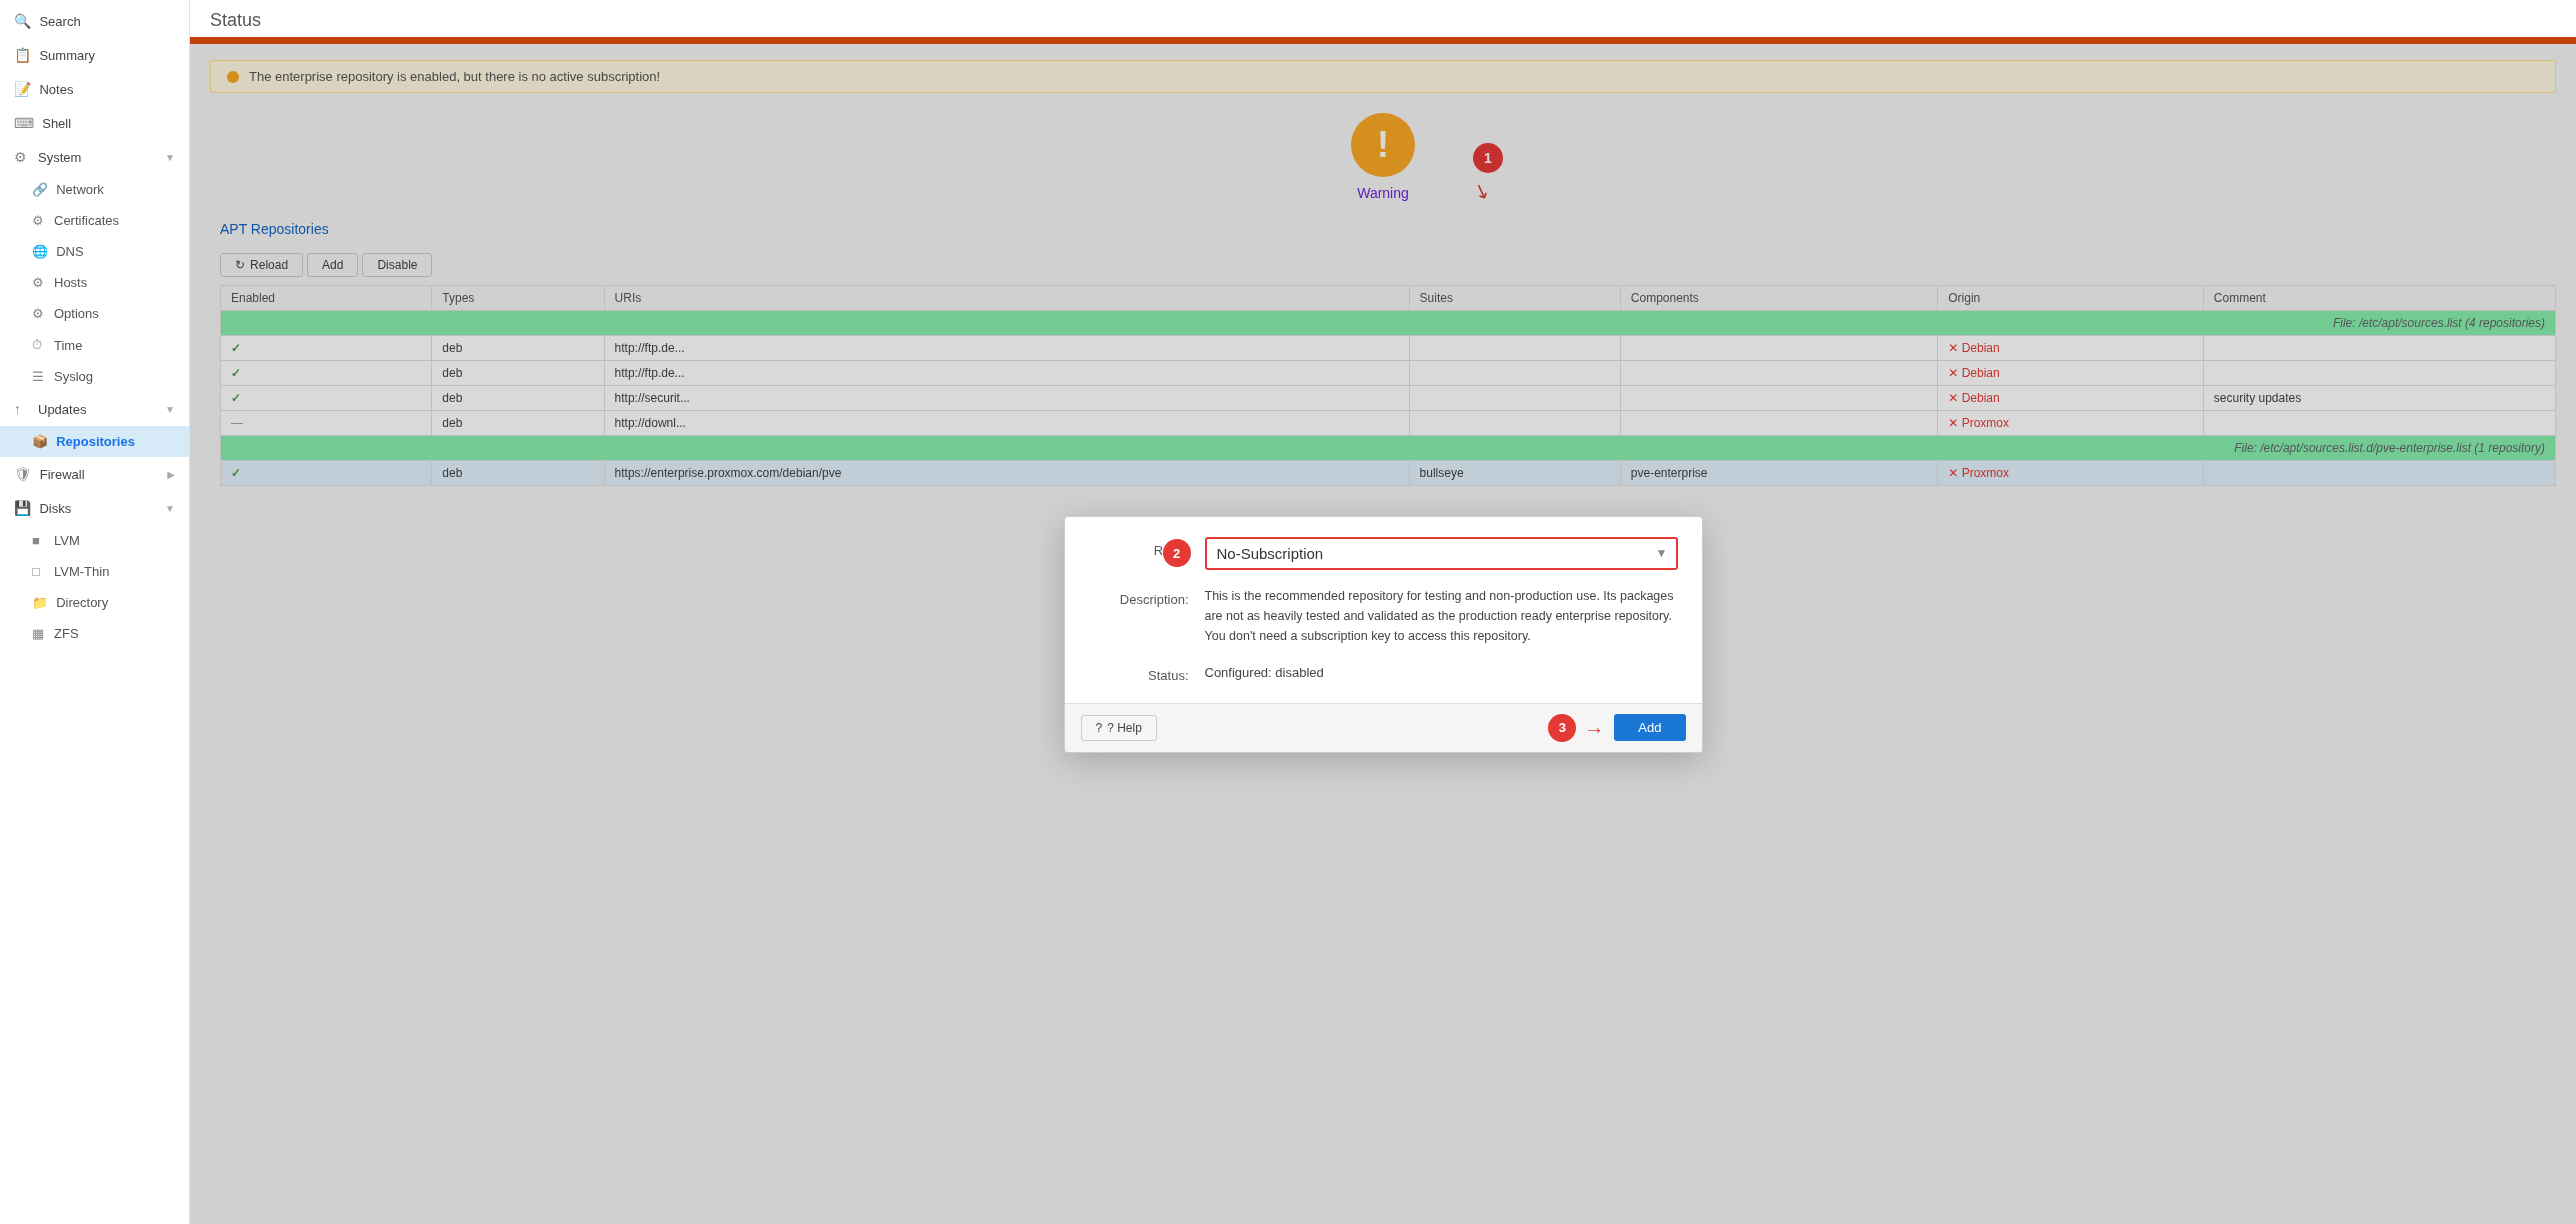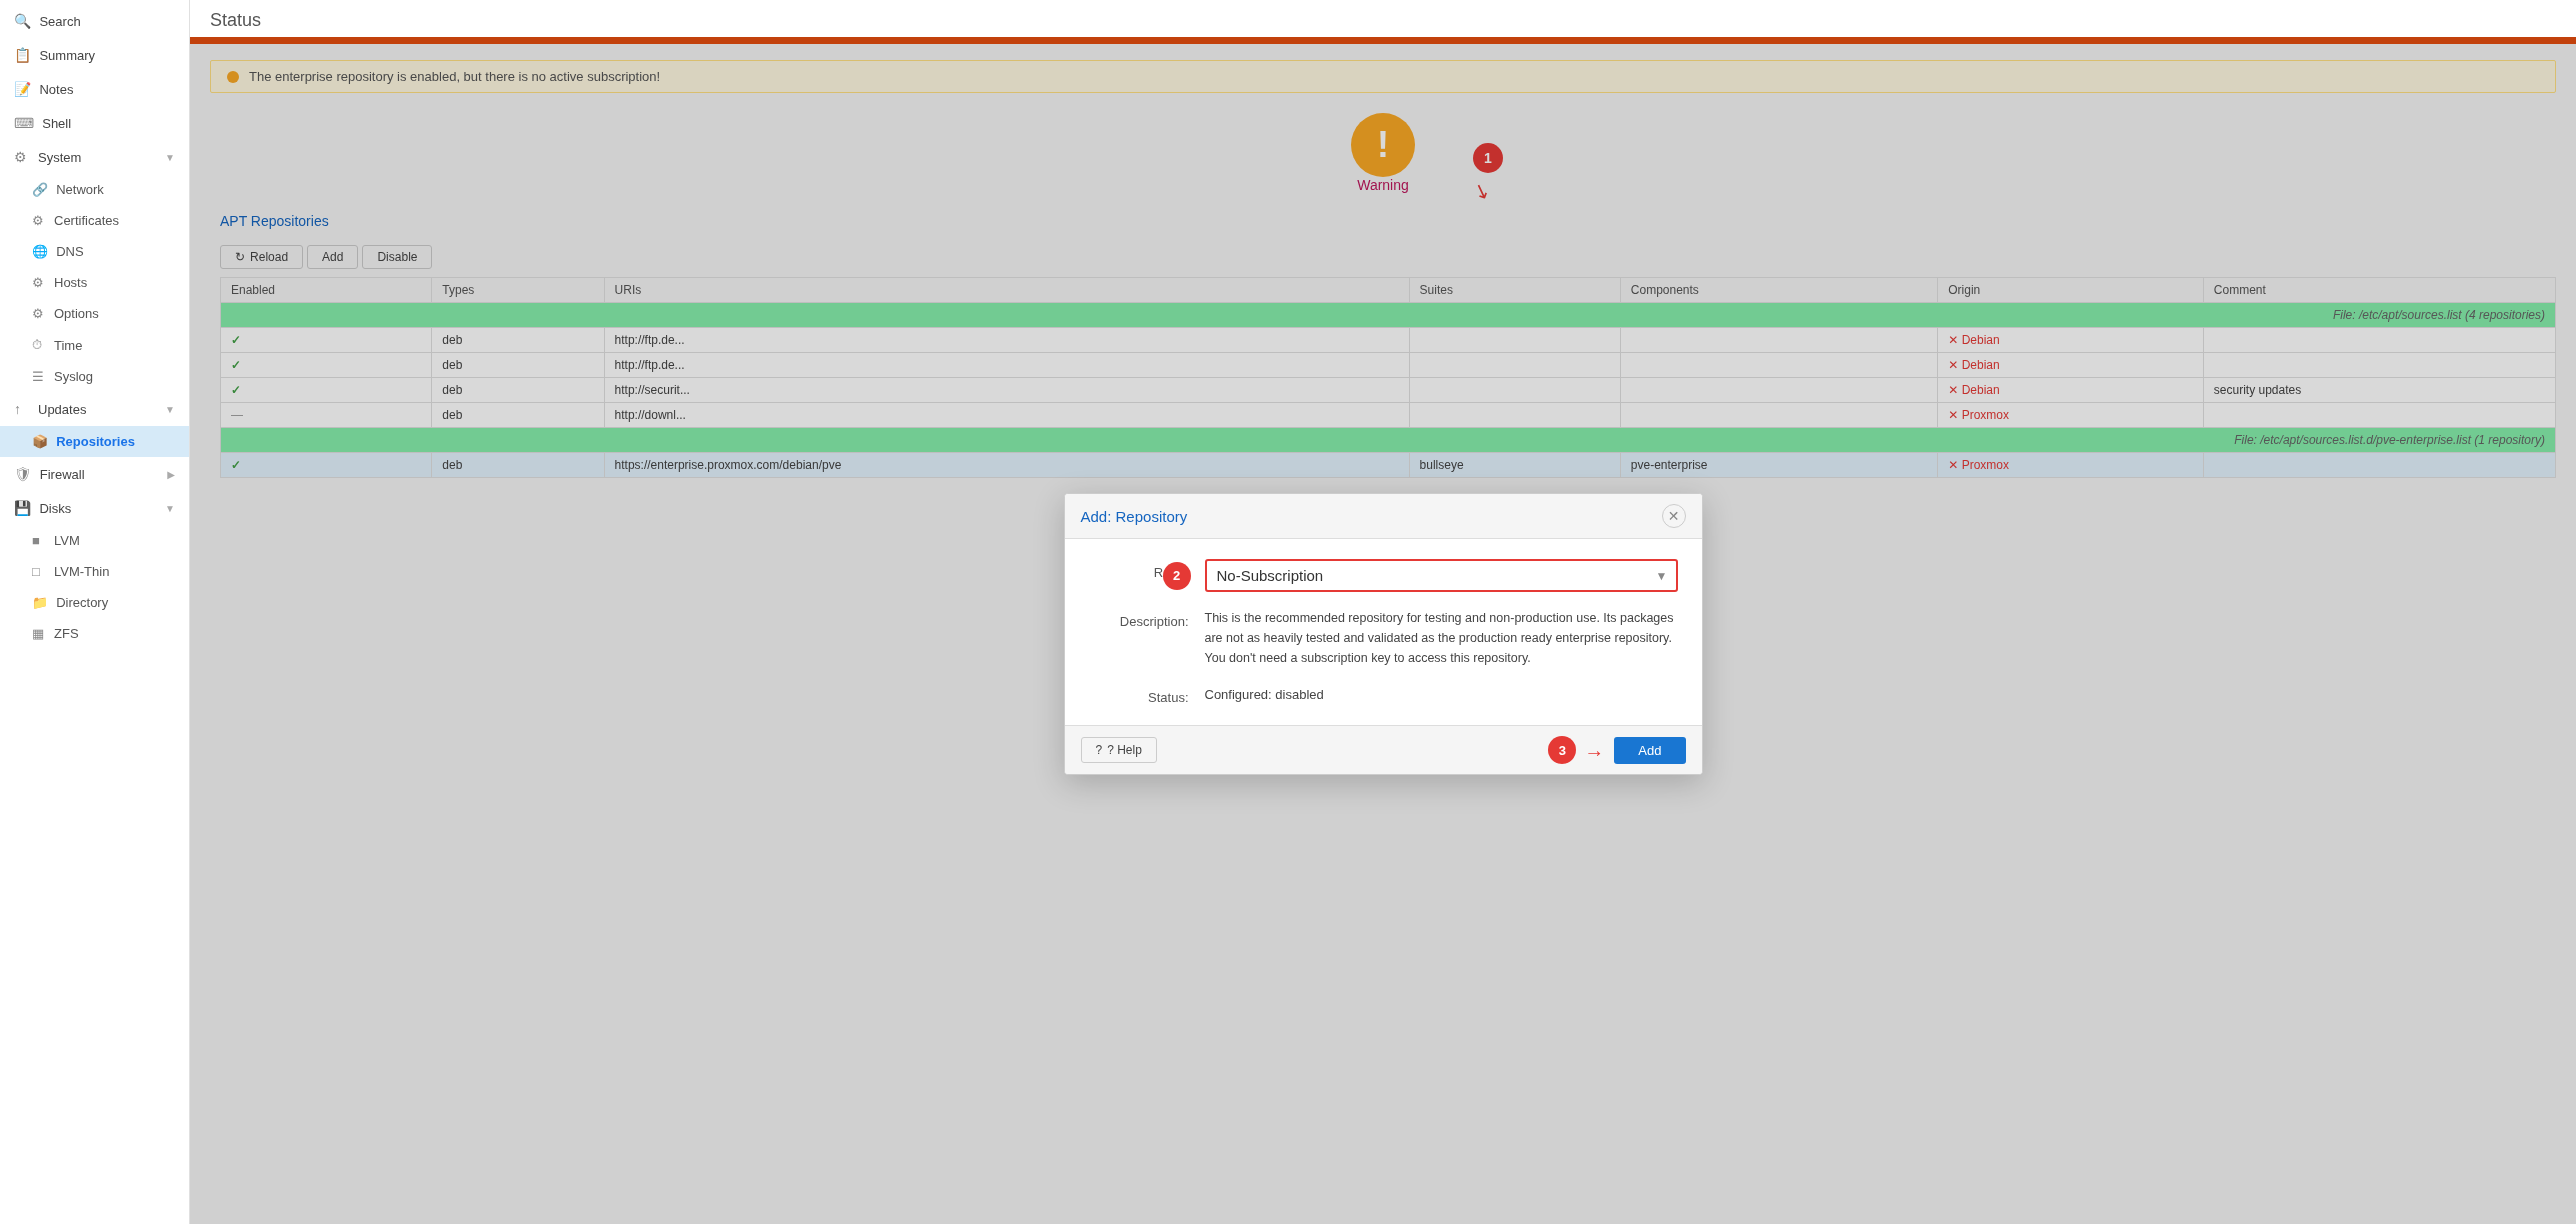--- a/index.html
+++ b/index.html
@@ -101,21 +101,21 @@
       height: 64px;
       background: #f9a825;
       border-radius: 50%;
       display: flex;
       align-items: center;
       justify-content: center;
       font-size: 36px;
       color: #fff;
       font-weight: 700;
     }
-    .warning-label { margin-top: 0; color: #be185d; font-size: 14px; }
+    .warning-label { margin-top: 8px; color: #6d28d9; font-size: 14px; }
 
     
     .step-badge {
       width: 30px;
       height: 30px;
       background: #e53935;
       border-radius: 50%;
       color: #fff;
       font-size: 14px;
       font-weight: 700;
@@ -518,26 +518,20 @@
             <td style="color:#e53935;">✕ Proxmox</td>
             <td></td>
           </tr>
         </tbody>
       </table>
     </div>
 
     <div class="overlay">
       <div class="dialog">
 
-        <div class="dialog-header">
-          <span class="dialog-title">Add: Repository</span>
-          <button class="dialog-close">
-            <span>✕</span>
-          </button>
-        </div>
 
         <div class="dialog-body">
 
           <div class="form-row">
             <div class="form-label">Repo:</div>
             <div class="form-control" style="position:relative;">
 
               <div style="position:absolute; left:-42px; top:50%; transform:translateY(-50%); width:28px; height:28px; background:#e53935; border-radius:50%; color:#fff; display:flex; align-items:center; justify-content:center; font-size:13px; font-weight:700; z-index:10;">
                 <span>2</span>
               </div>

